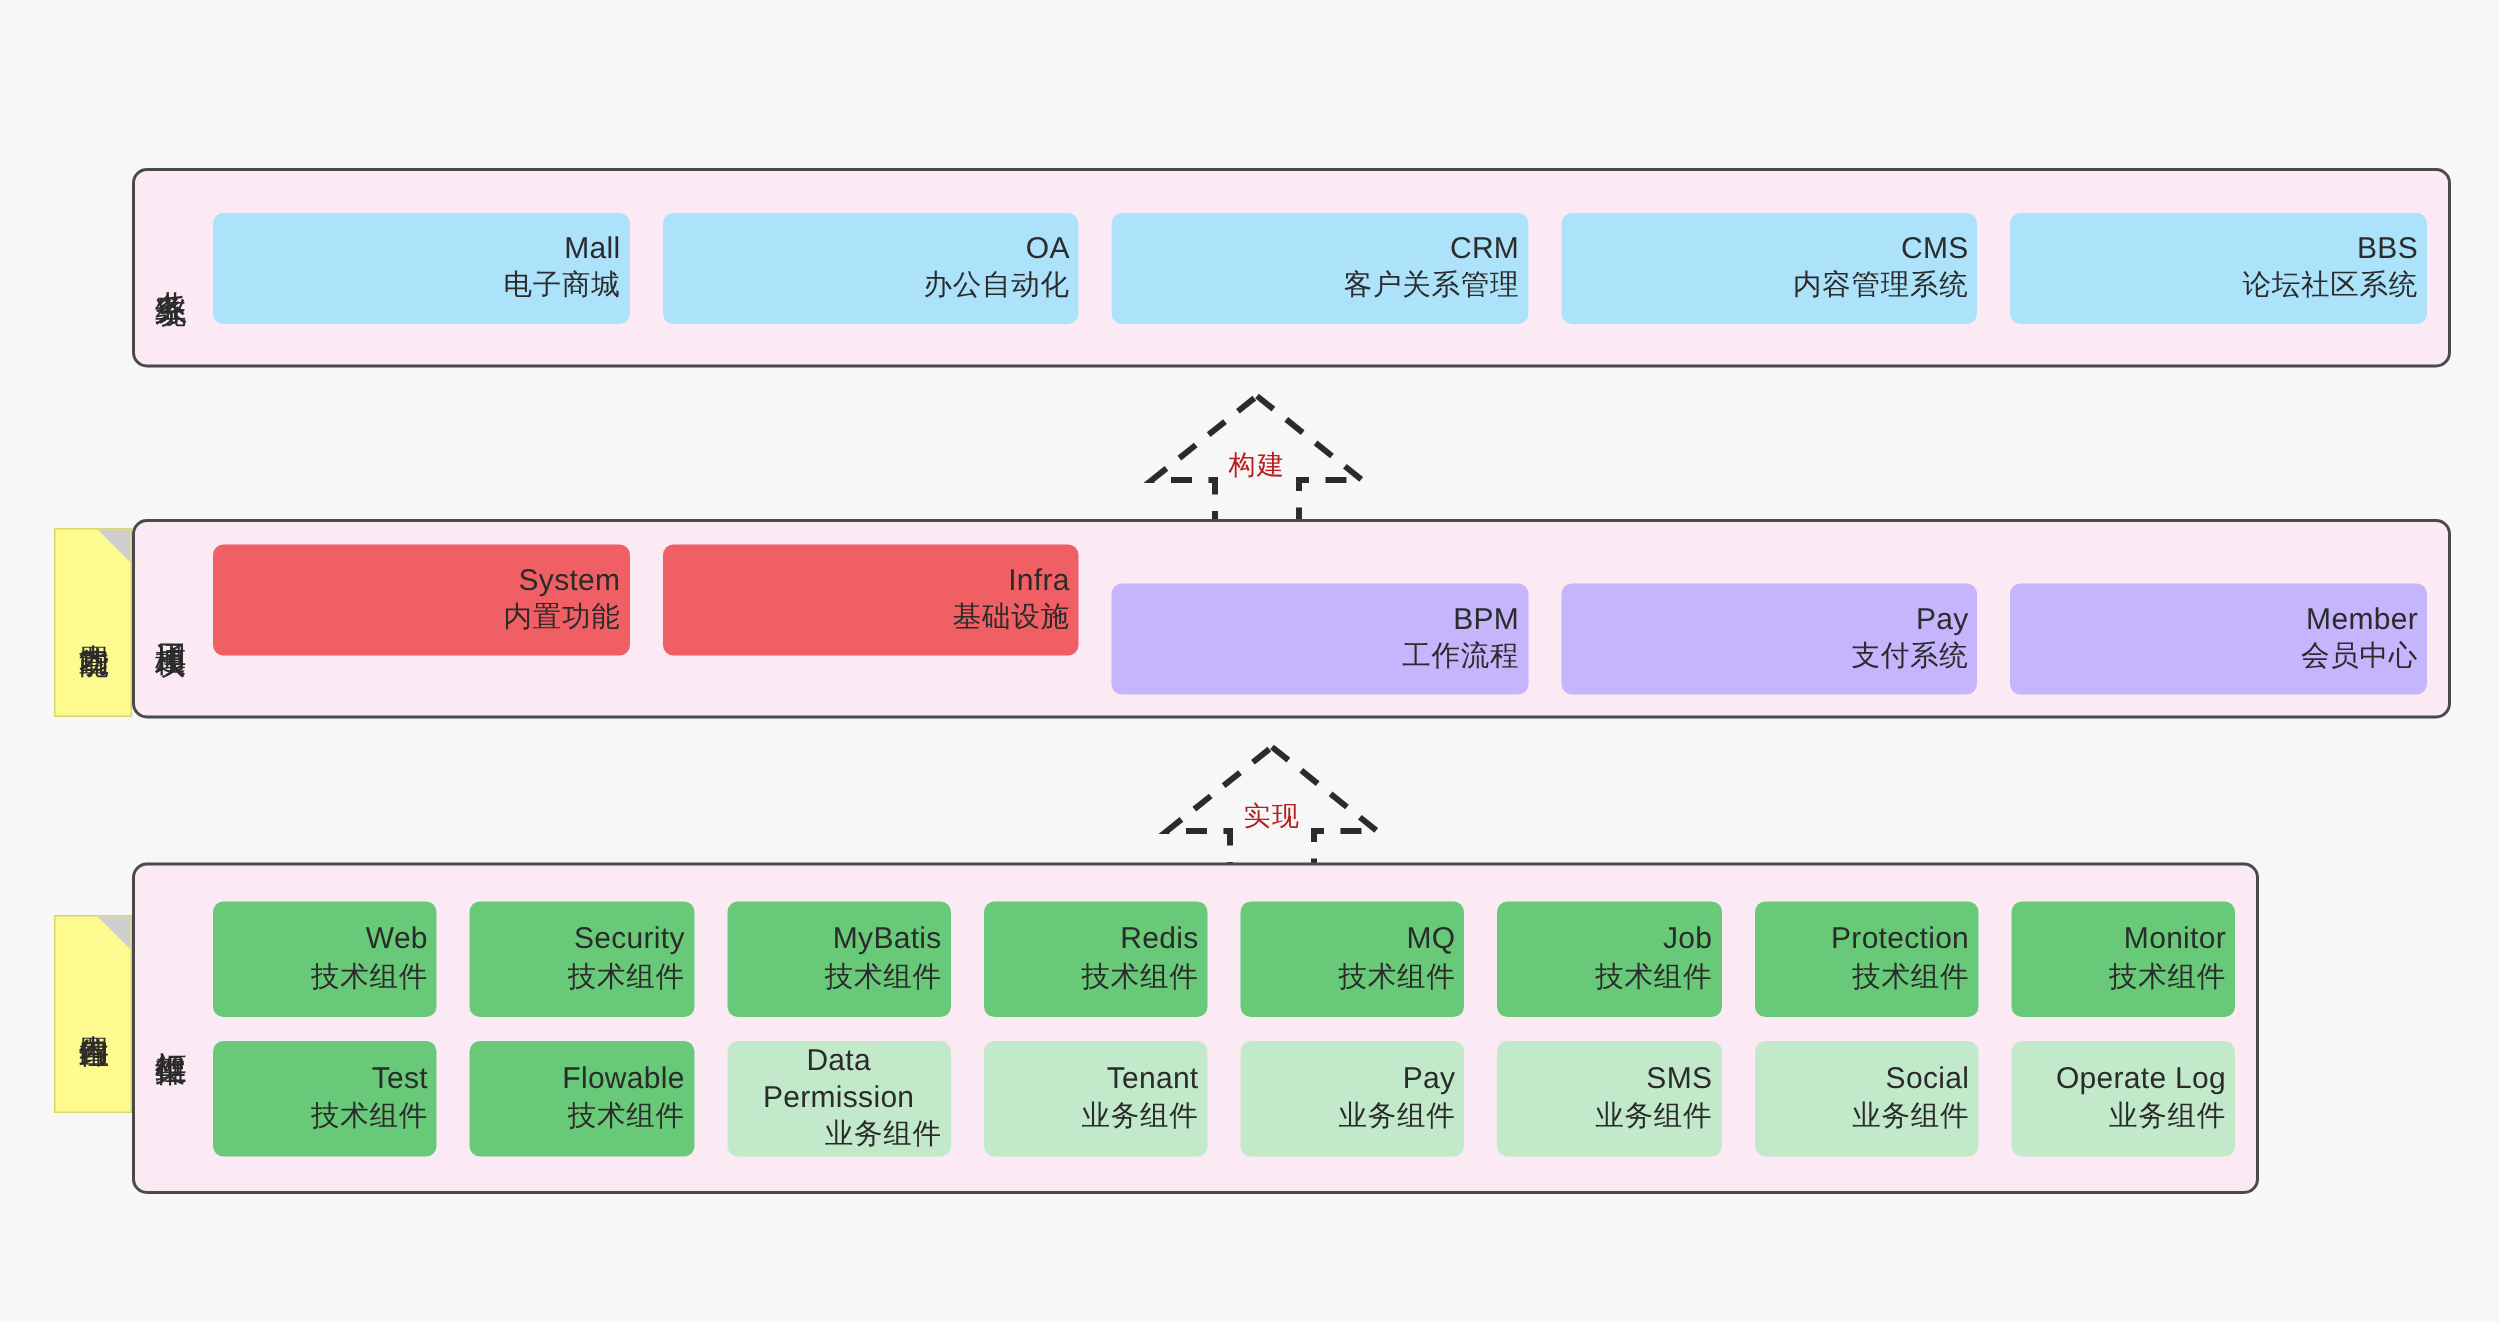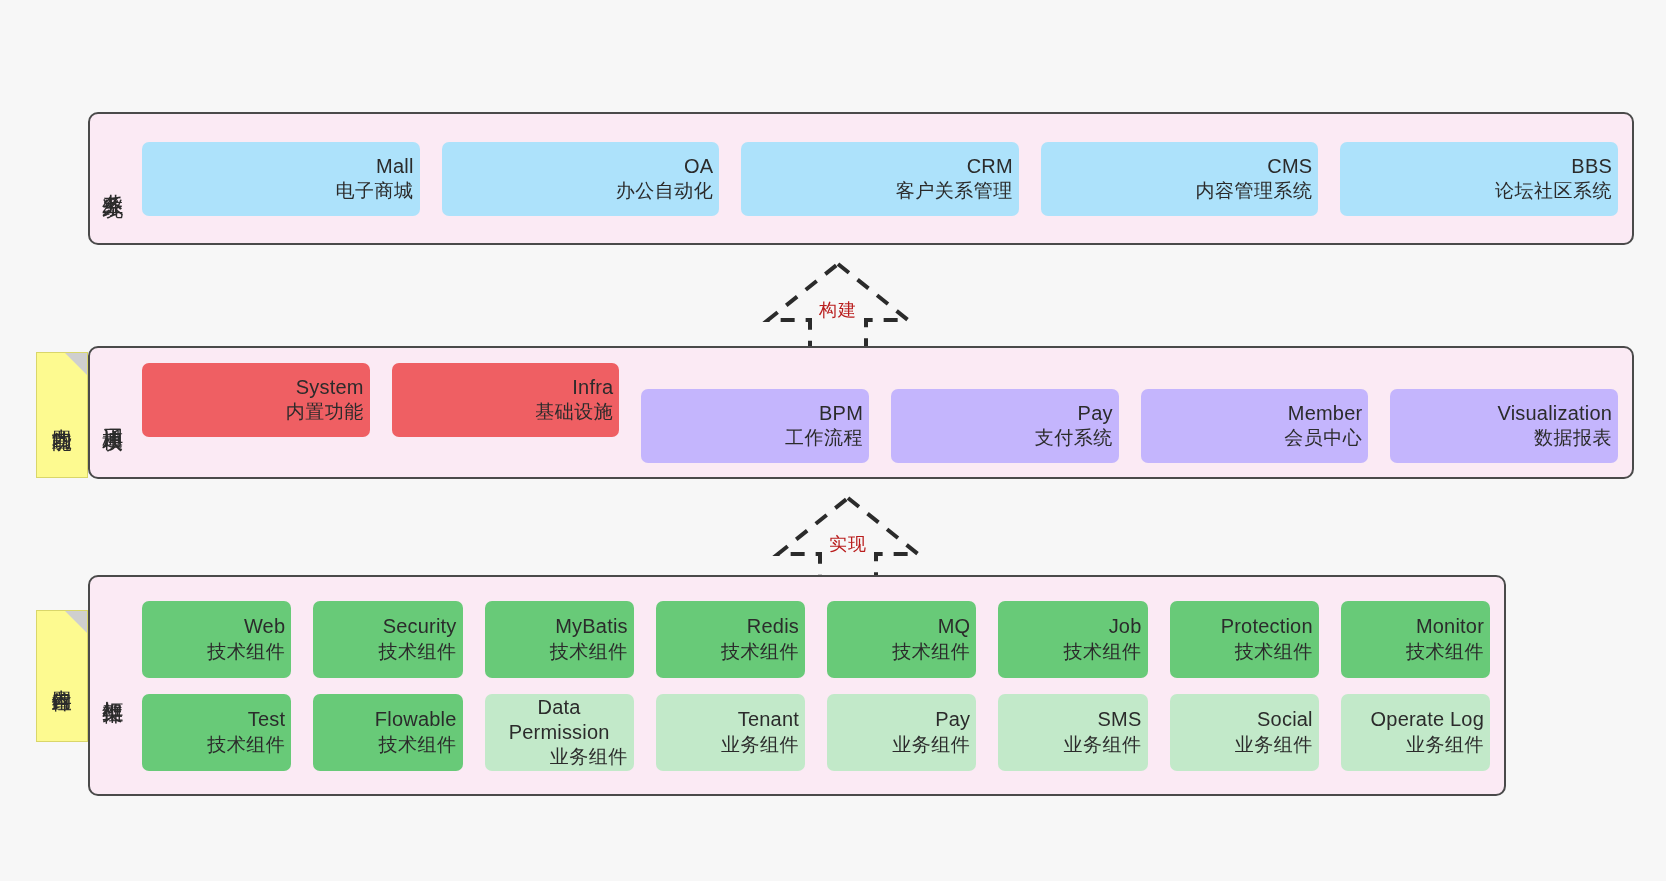--- a/index.html
+++ b/index.html
@@ -211,24 +211,20 @@
           <div class="cn">工作流程</div>
         </div>
         <div class="card pink">
           <div class="en">Pay</div>
           <div class="cn">支付系统</div>
         </div>
         <div class="card pink">
           <div class="en">Member</div>
           <div class="cn">会员中心</div>
         </div>
-        <div class="card pink">
-          <div class="en">Visualization</div>
-          <div class="cn">数据报表</div>
-        </div>
       </div>
     </div>
   </div>
 
   <div class="arrow" id="arrow-realize">
     <svg viewBox="0 0 152 100" xmlns="http://www.w3.org/2000/svg">
       <path d="M 76 6 L 146 62 L 104 62 L 104 98 L 48 98 L 48 62 L 6 62 Z" fill="none" stroke="#2b2b2b" stroke-width="4" stroke-dasharray="14 11" stroke-linejoin="miter"></path>
     </svg>
     <div class="arrow-label">实现</div>
   </div>

